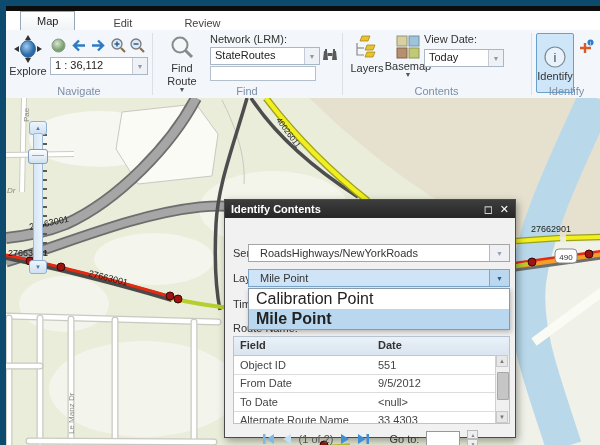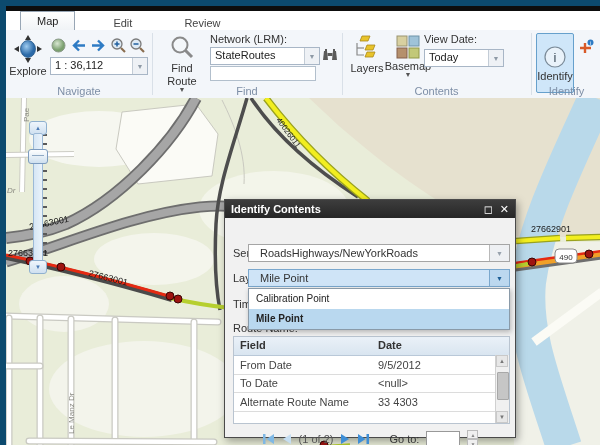--- a/index.html
+++ b/index.html
@@ -49,21 +49,21 @@
   .dlg-body{position:relative;height:219px;}
   .frow{position:absolute;left:8px;height:18px;display:flex;align-items:center;}
   .fcombo{position:absolute;left:23px;width:262px;height:18px;display:flex;border:1px solid #a5a5a5;background:#fff;box-sizing:border-box;}
   .fcombo .val{flex:1;padding:2px 11px;white-space:nowrap;overflow:hidden;}
   .fcombo .arrow{width:19px;border-left:1px solid #b9b9b9;background:#eef0f3;display:flex;align-items:center;justify-content:center;
                  font-size:7px;color:#98a2ad;}
   .fcombo.hl{background:#cfe4f7;border-color:#7aa7cd;}
   .fcombo.hl .arrow{background:#bcd8ef;border-left-color:#7aa7cd;color:#1e5f96;}
   .popup{position:absolute;left:23px;top:70px;width:262px;background:#fff;border:1px solid #8a9aa8;
          box-shadow:1px 2px 5px rgba(0,0,0,.25);z-index:5;box-sizing:border-box;}
-  .popup .item{height:20px;line-height:20px;padding:0 7px;font-size:10px;color:#222;}
+  .popup .item{height:20px;line-height:20px;padding:0 7px;font-size:16px;color:#222;}
   .popup .item.selected{background:#b9d8ef;font-weight:bold;}
   .dtable{position:absolute;left:8px;top:118px;width:277px;height:88px;border:1px solid #b9c4d0;background:#fff;
           box-sizing:border-box;overflow:hidden;}
   .thead{display:flex;height:18px;background:linear-gradient(#eaf1f8,#d9e5f0);border-bottom:1px solid #b9c8d8;
          font-weight:bold;color:#333;}
   .thead .c1{width:138px;padding:2px 6px;box-sizing:border-box;}
   .thead .c2{flex:1;padding:2px 6px;}
   .trow{display:flex;height:17.5px;border-bottom:1px solid #dcdcdc;color:#444;align-items:center;}
   .trow .c1{width:138px;padding:0 6px;box-sizing:border-box;white-space:nowrap;overflow:hidden;}
   .trow .c2{flex:1;padding:0 6px;}
@@ -369,20 +369,24 @@
         <div class="item">Calibration Point</div>
         <div class="item selected">Mile Point</div>
       </div>
 
       <div class="dtable">
         <div class="thead">
           <span class="c1">Field</span>
           <span class="c2">Date</span>
         </div>
         <div class="trow">
+          <span class="c1">Object ID</span>
+          <span class="c2">551</span>
+        </div>
+        <div class="trow">
           <span class="c1">From Date</span>
           <span class="c2">9/5/2012</span>
         </div>
         <div class="trow">
           <span class="c1">To Date</span>
           <span class="c2">&lt;null&gt;</span>
         </div>
         <div class="trow">
           <span class="c1">Alternate Route Name</span>
           <span class="c2">33 4303</span>

